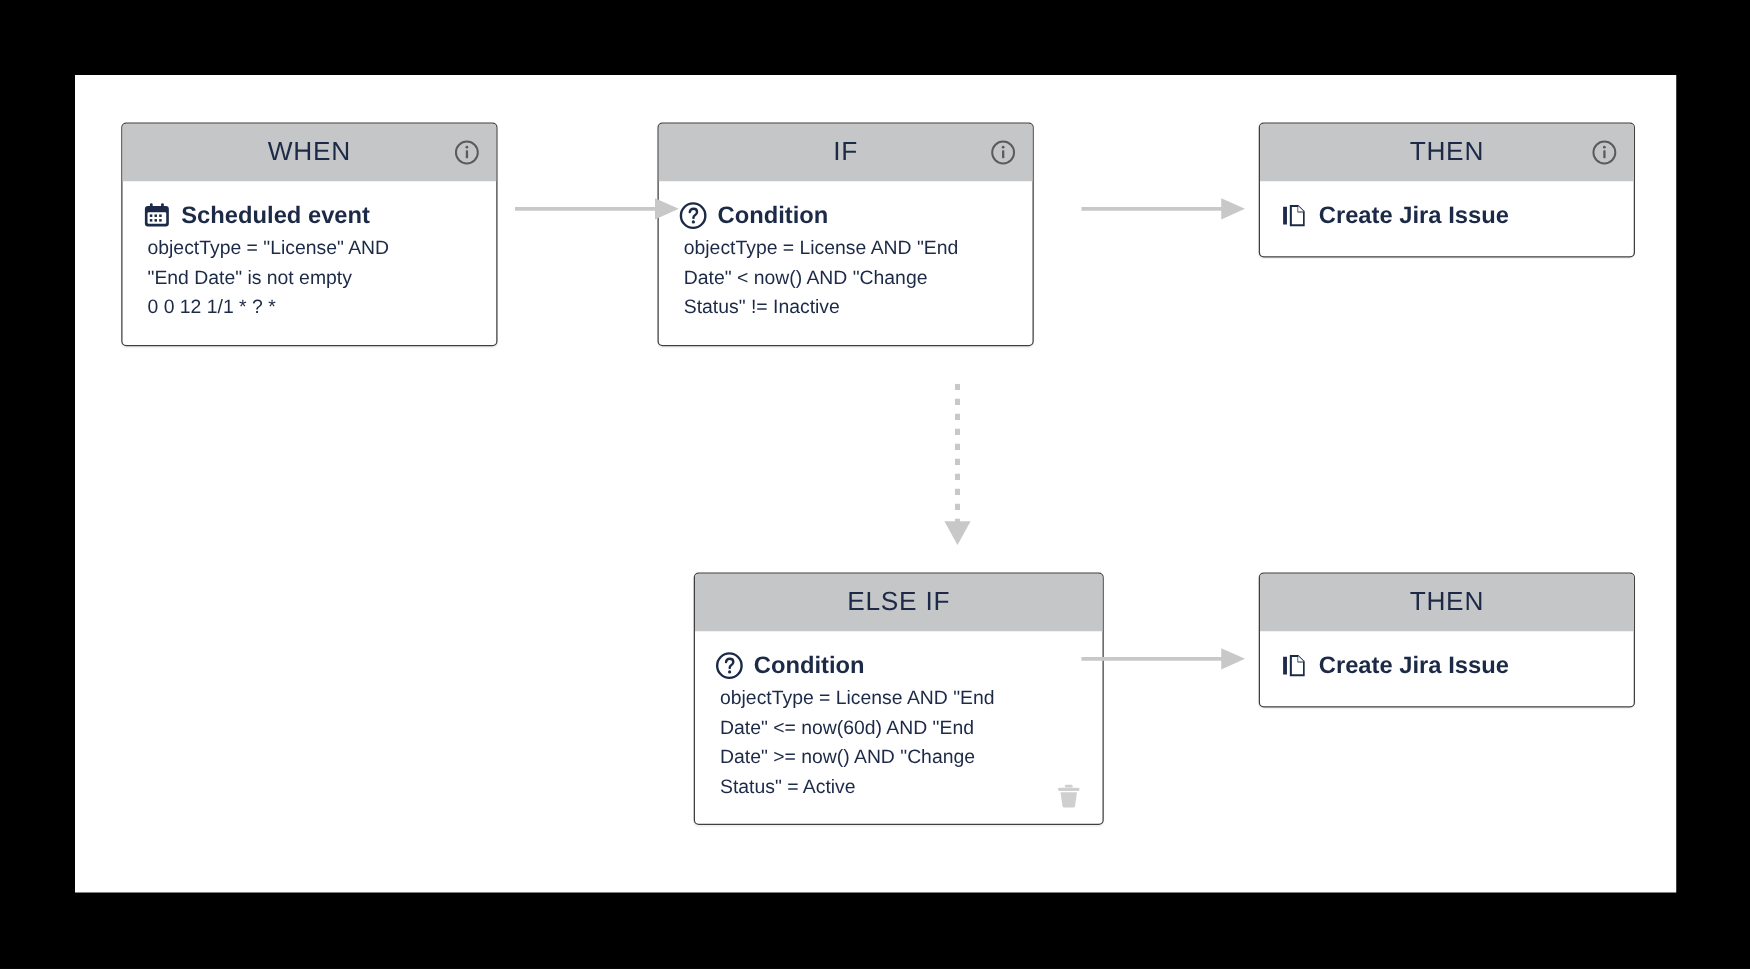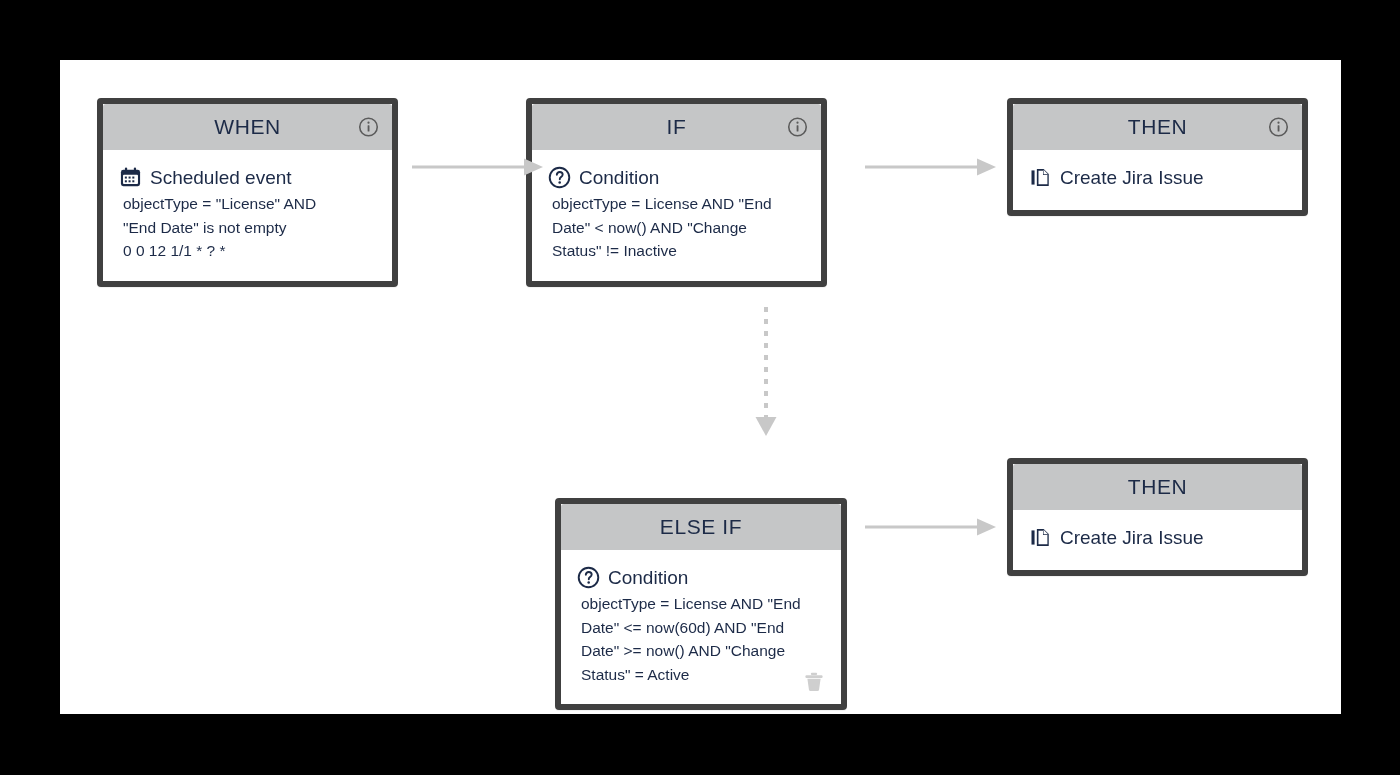--- a/index.html
+++ b/index.html
@@ -15,21 +15,21 @@
     position: absolute;
     left: 60px; top: 60px;
     width: 1281px; height: 654px;
     background: #ffffff;
   }
 
   
   .card {
     position: absolute;
     background: #ffffff;
-    border: 6px solid #404040;
+    border: 1px solid #404040;
     border-radius: 4px;
     box-shadow: 0 1px 1px rgba(0,0,0,0.06);
   }
   .card-header {
     position: relative;
     height: 46px;
     background: #c5c6c7;
     border-top-left-radius: 3px;
     border-top-right-radius: 3px;
     display: flex;
@@ -49,20 +49,21 @@
     width: 21px; height: 21px;
     display: block;
   }
   .card-body { padding: 16px 16px 18px 16px; position: relative; }
 
   .row-head {
     display: flex;
     align-items: flex-end;
     gap: 8px;
     margin-bottom: 3px;
+    font-weight: bold;
   }
   .row-head .glyph { width: 23px; height: 23px; flex: 0 0 23px; display: block; }
   .row-head .row-label {
     font-size: 19px;
     color: #1c2a47;
     line-height: 23px;
   }
   .detail {
     font-size: 15.5px;
     line-height: 23.5px;
@@ -80,21 +81,21 @@
   
   .conn-h { position: absolute; height: 22px; }
   .conn-h svg { display: block; }
   .conn-v { position: absolute; width: 28px; }
   .conn-v svg { display: block; }
 
   
   #card-when   { left: 37px;  top: 38px;  width: 301px; }
   #card-if     { left: 466px; top: 38px;  width: 301px; }
   #card-then-1 { left: 947px; top: 38px;  width: 301px; }
-  #card-elseif { left: 495px; top: 398px; width: 292px; margin-top: 40px; }
+  #card-elseif { left: 495px; top: 398px; width: 328px; }
   #card-then-2 { left: 947px; top: 398px; width: 301px; }
 
   #arrow-when-if     { left: 352px; top: 96px;  width: 132px; }
   #arrow-if-then     { left: 805px; top: 96px;  width: 132px; }
   #arrow-elseif-then { left: 805px; top: 456px; width: 132px; }
   #arrow-if-elseif   { left: 692px; top: 247px; height: 130px; }
 </style>
 </head>
 <body>
 

